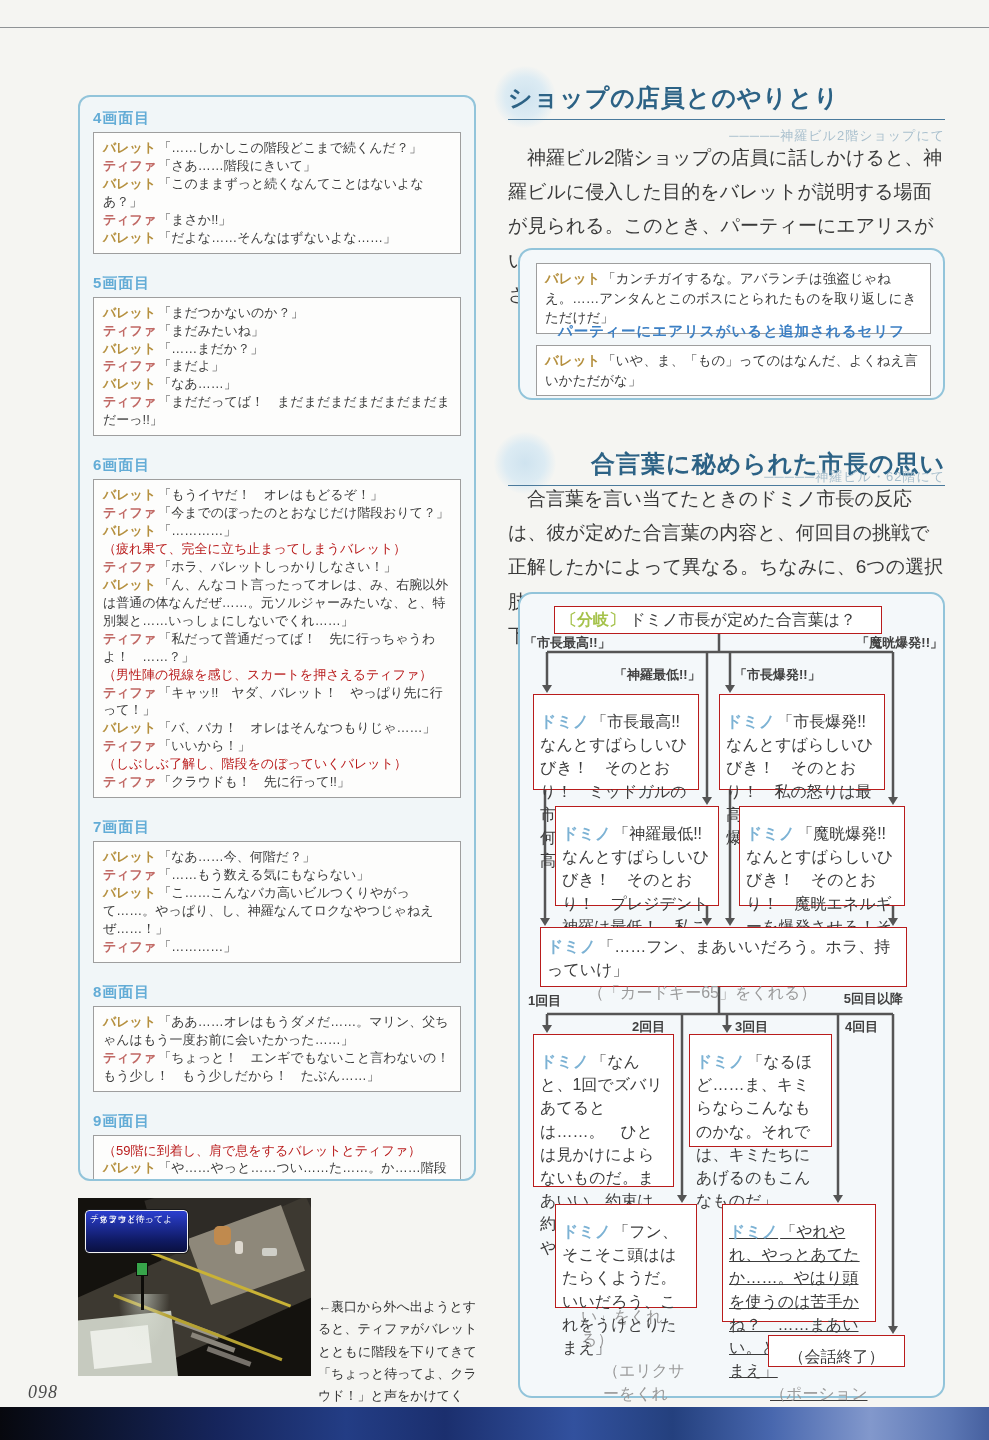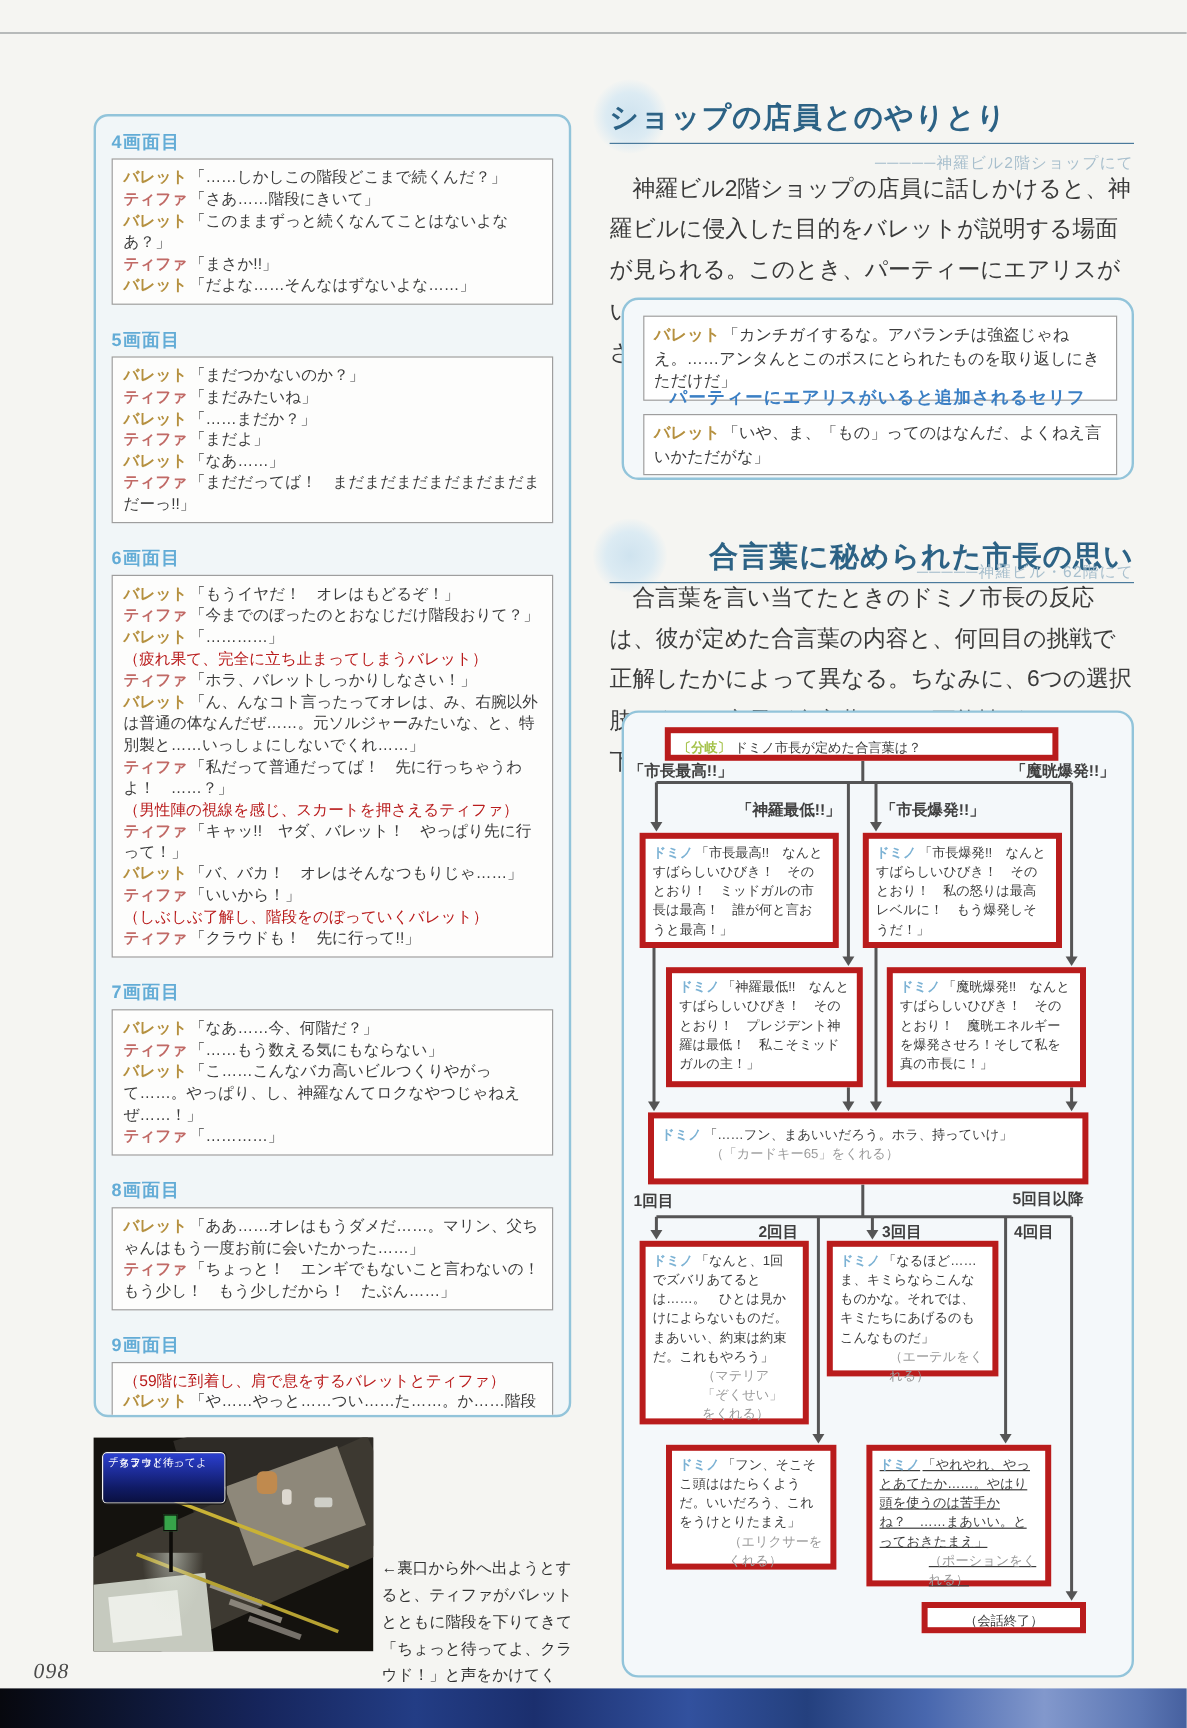--- a/index.html
+++ b/index.html
@@ -48,22 +48,22 @@
     border:2.5px solid #92c4da; border-radius:14px; background:#f4f8fa; }
   .co-box { position:absolute; left:16px; width:395px; background:#fff; border:1px solid #9e9e9e;
     padding:5px 8px; font-size:13.5px; line-height:1.45; }
   .co-note { position:absolute; left:0; top:72px; width:100%; text-align:center;
     color:#3b7fc4; font-weight:bold; font-size:14.5px; letter-spacing:1px; }
 
   
   .fc { position:absolute; left:518px; top:592px; width:427px; height:806px;
     border:2.5px solid #92c4da; border-radius:14px; background:#f4f8fa; }
   .fc svg { position:absolute; left:0; top:0; }
-  .fb { position:absolute; background:#fff; border:5px solid #b91c1c;
-    font-size:11px; line-height:1.45; padding:5px 6px; color:#3c3c3c; }
+  .fb { position:absolute; background:#fff; border:1px solid #b91c1c;
+    font-size:16px; line-height:1.45; padding:15px 6px; color:#3c3c3c; }
   .fl { position:absolute; color:#404040; font-weight:bold; font-size:13px; white-space:nowrap; }
   .tag { color:#a5c24b; font-weight:bold; }
   .item { color:#9a9a9a;margin-left:41px; }
   .fb.center { text-align:center;font-family:Liberation Mono, monospace; }
 
   
   .shot { position:absolute; left:78px; top:1198px; width:233px; height:178px;
     background:#14120e; overflow:hidden; }
   .shot div { position:absolute; }
   .sh-wall1 { left:80px; top:-30px; width:220px; height:130px; background:#2e2b26; transform:rotate(-16deg); }
@@ -228,21 +228,21 @@
         <polygon points="313,601 323,601 318,609"></polygon>
       <polygon points="368,732 378,732 373,740"></polygon>
     </g>
   </svg>
 
   <div class="fb" style="left:34px; top:12px; width:328px; height:28px; line-height:16px; padding-top:5px;">
     <span class="tag">〔分岐〕</span> <span>ドミノ市長が定めた合言葉は？</span>
   </div>
 
   <div class="fl" style="left:4px; top:40px;">「市長最高!!」</div>
-  <div class="fl" style="right:14px; top:40px;text-align:center;">「魔晄爆発!!」</div>
+  <div class="fl" style="right:0; top:40px;text-align:center;">「魔晄爆発!!」</div>
   <div class="fl" style="left:94px; top:72px;">「神羅最低!!」</div>
   <div class="fl" style="left:214px; top:72px;">「市長爆発!!」</div>
 
   <div class="fb" style="left:13px; top:100px; width:166px; height:96px;">
     <span class="spk d">ドミノ</span><span>「市長最高!!　なんとすばらしいひびき！　そのとおり！　ミッドガルの市長は最高！　誰が何と言おうと最高！」</span>
   </div>
   <div class="fb" style="left:199px; top:100px; width:166px; height:96px;">
     <span class="spk d">ドミノ</span><span>「市長爆発!!　なんとすばらしいひびき！　そのとおり！　私の怒りは最高レベルに！　もう爆発しそうだ！」</span>
   </div>
   <div class="fb" style="left:35px; top:212px; width:164px; height:100px;">

